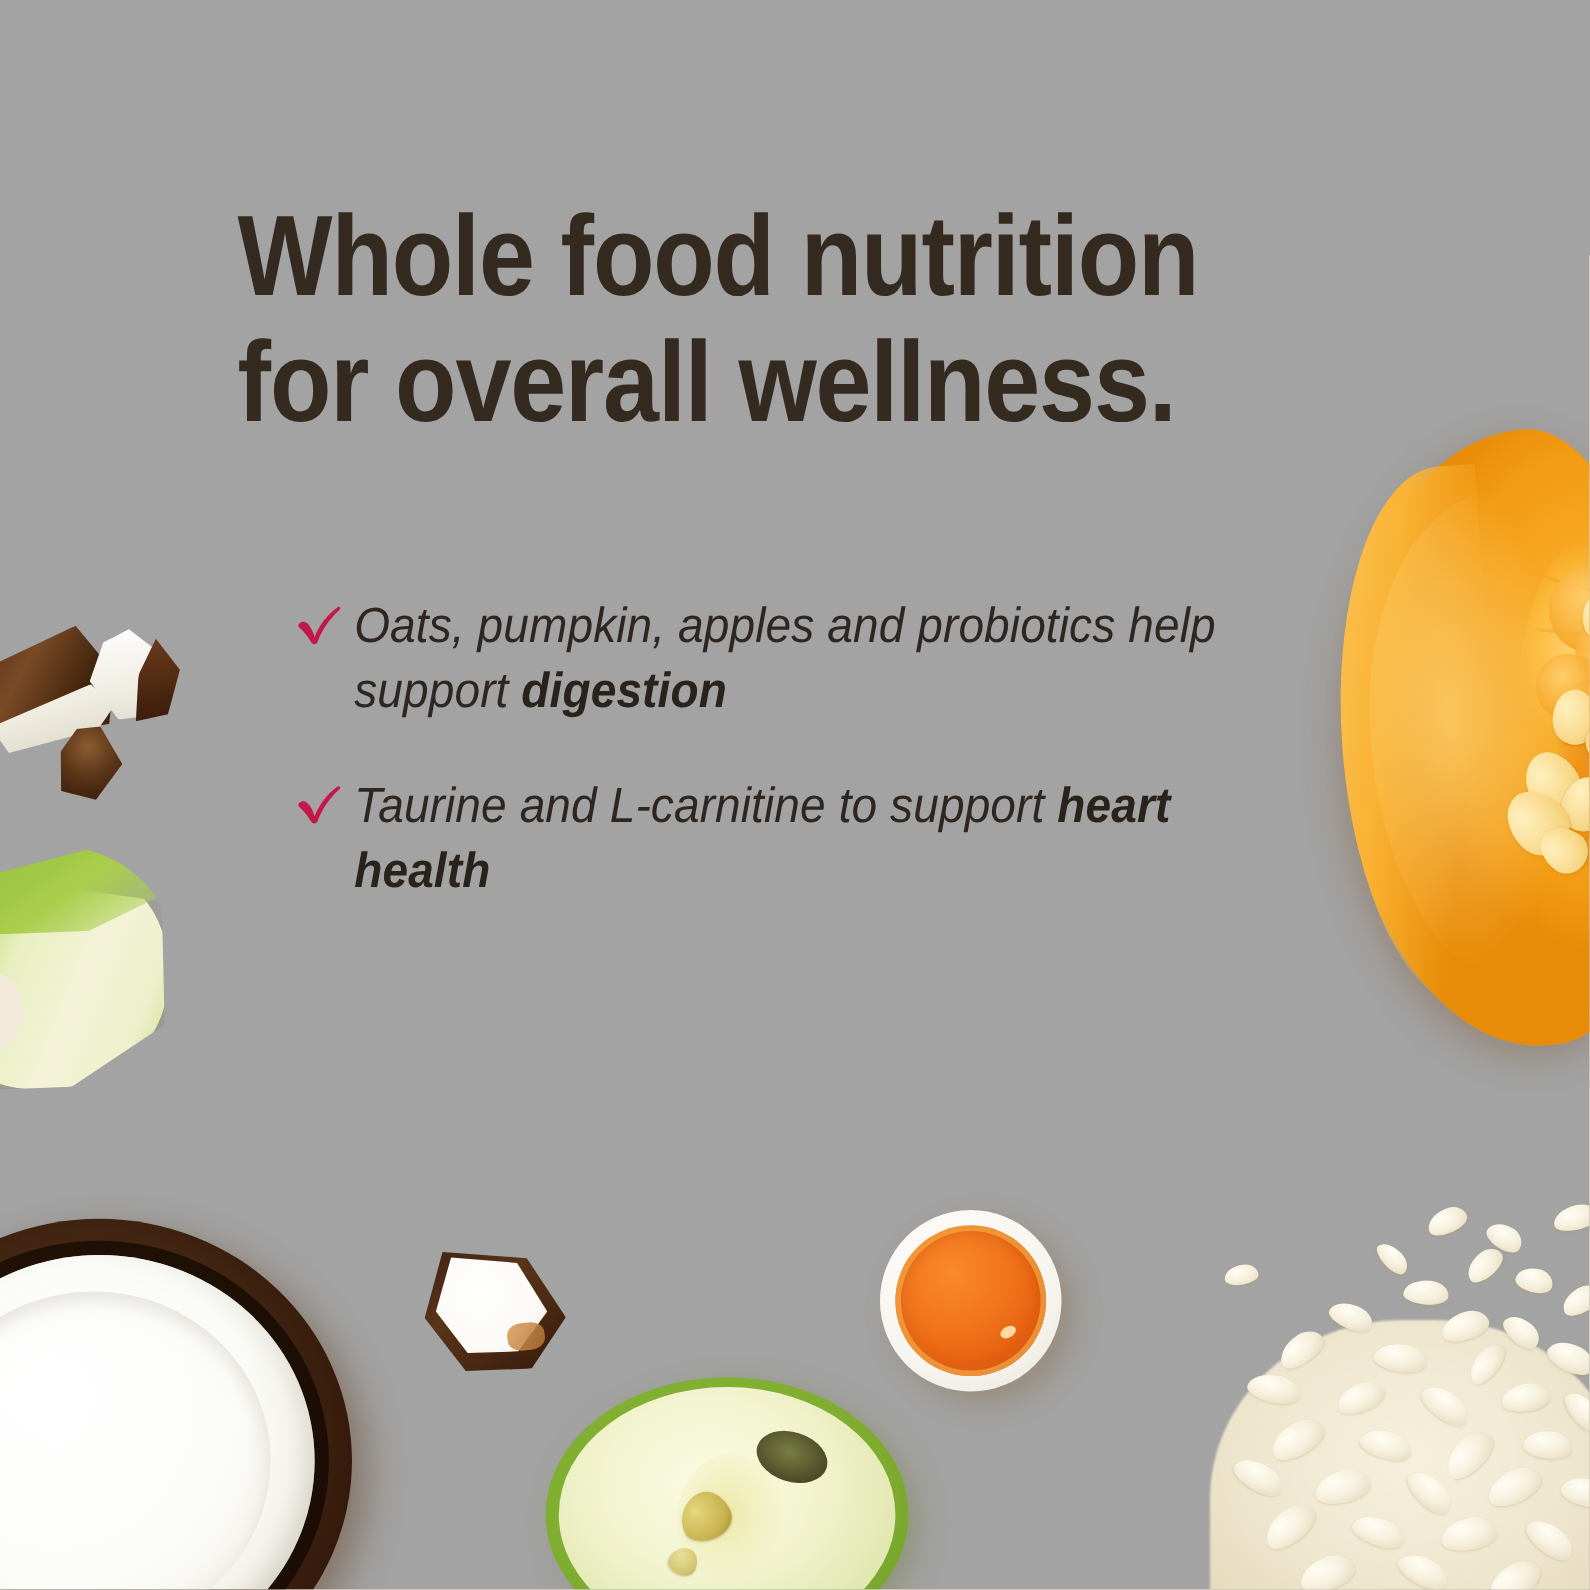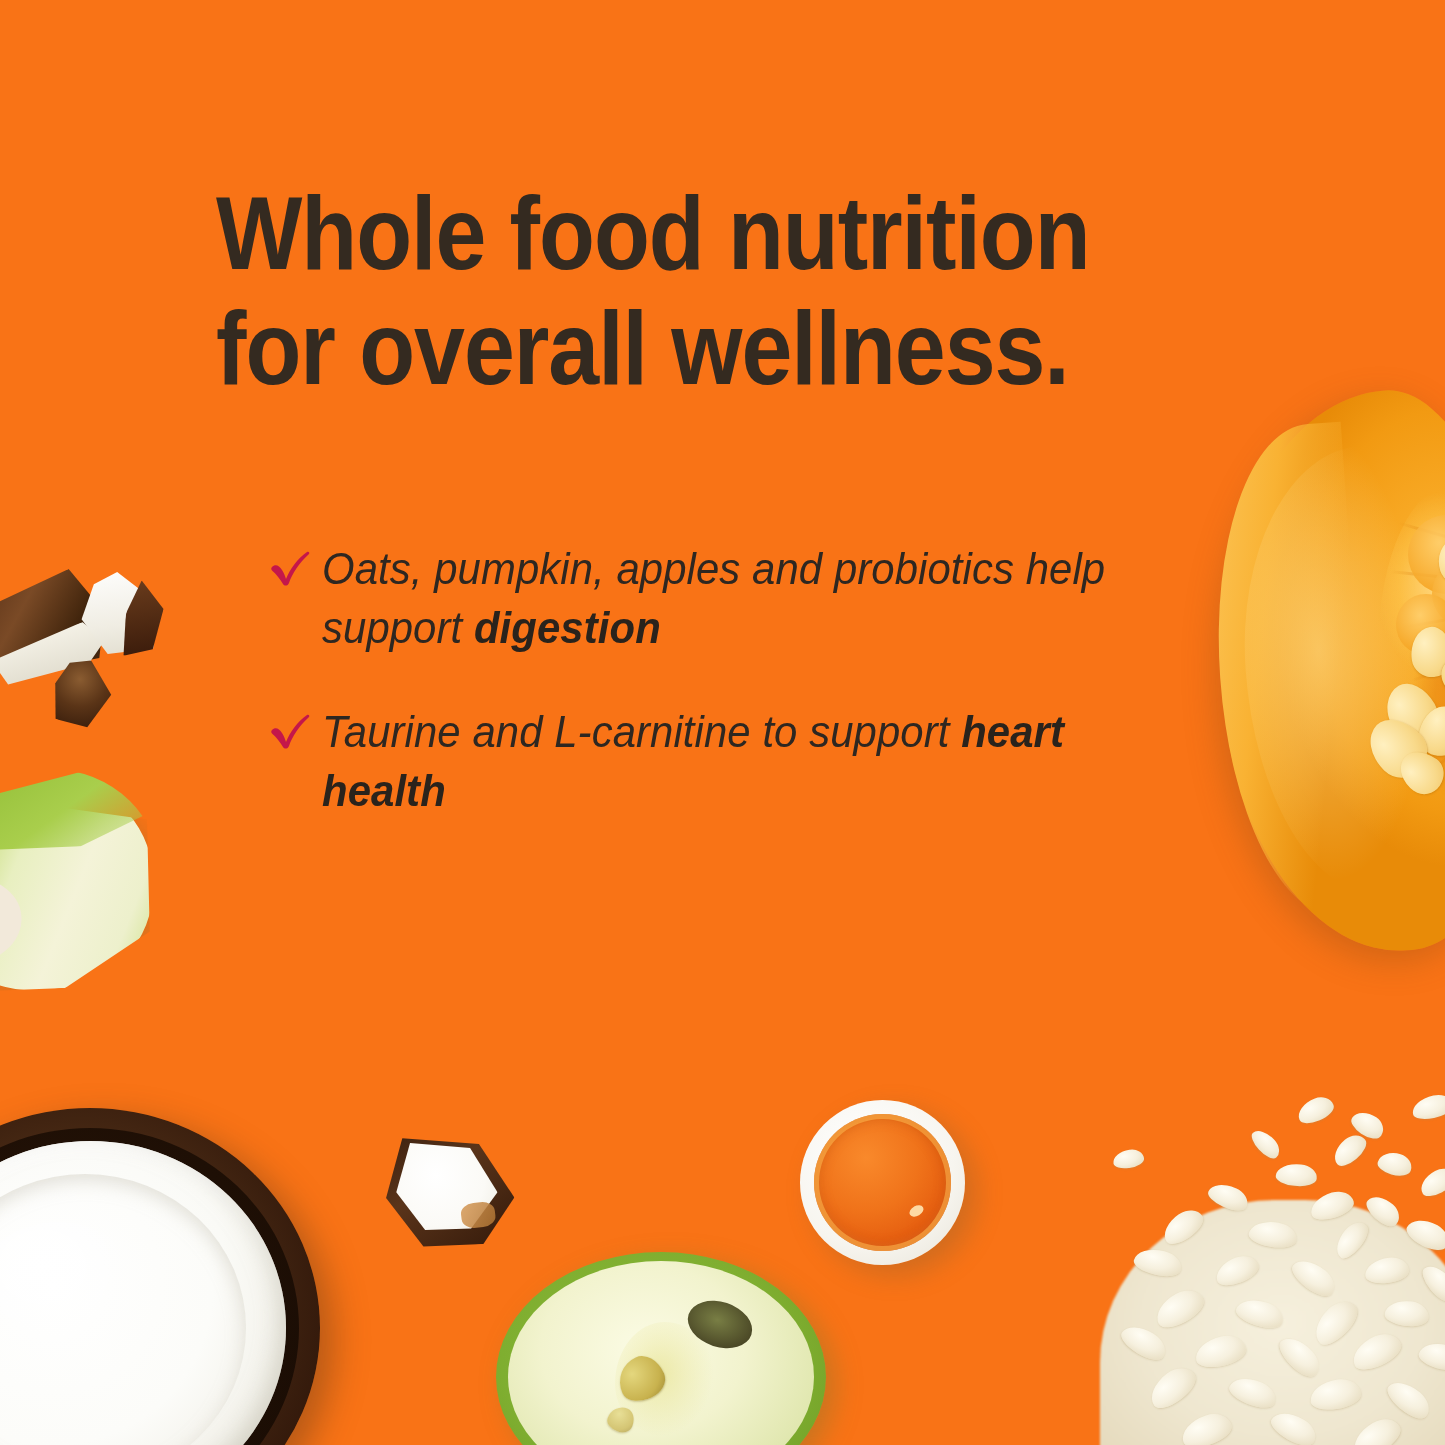--- a/index.html
+++ b/index.html
@@ -334,21 +334,21 @@
     letter-spacing:.1px;
     transform:scaleX(.93);
     transform-origin:left top;
     width:108%;
   }
   .bullet-text b { font-weight:700; color:#2A231C; }
 </style>
 </head>
 <body>
 
-<div id="stage" style="background: #f97316;">
+<div id="stage" style="background: #a3a3a3;">
 
   <div class="photo" id="pumpkin">
     <div class="shadow"></div>
     <div class="flesh"></div>
     <div class="rind"></div>
     <div class="cutface"></div>
     <div class="cavity"></div>
 
     <div class="strand" style="left:58%; top:26%; width:40%; transform:rotate(16deg);"></div>
     <div class="strand" style="left:56%; top:33%; width:44%; transform:rotate(6deg);"></div>

